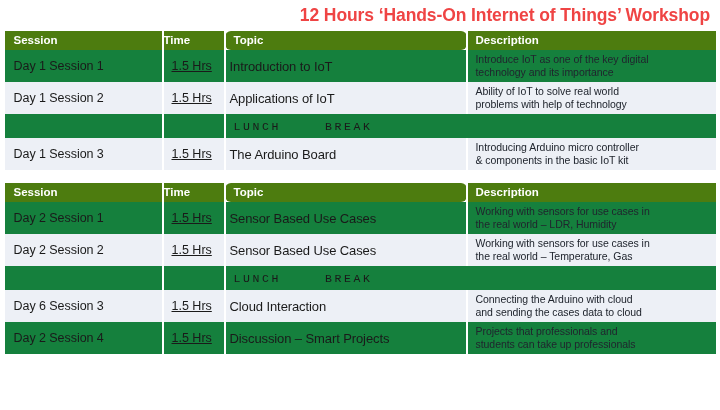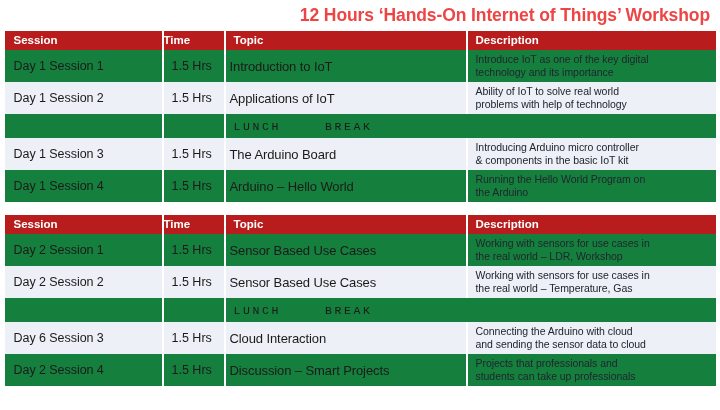--- a/index.html
+++ b/index.html
@@ -54,32 +54,32 @@
     border-right: 2px solid #ffffff;
     border-top: 0;
     border-bottom: 0;
   }
   .schedule-table th:first-child,
   .schedule-table td:first-child { border-left: 0; }
   .schedule-table th:last-child,
   .schedule-table td:last-child { border-right: 0; }
 
   thead th {
-    background: #b91c1c;
+    background: #4d7c0f;
     color: #ffffff;
     font-weight: bold;
     font-size: 11.5px;
     text-align: left;
     height: 19px;
     line-height: 19px;
   }
 
   .c-session { width: 148px; }
   .c-time    { width: 60px;  }
-  .c-topic   { width: 232px; }
+  .c-topic   { width: 232px; border-radius: 6px; }
   .c-desc    { width: 240px; }
 
   thead th.c-session { padding-left: 9px; }
   thead th.c-time    { }
   thead th.c-topic   { padding-left: 8px; }
   thead th.c-desc    { padding-left: 8px; }
 
   tbody tr.band-dark td { background: #15803d; }
   tbody tr.band-light td { background: #edf0f6; }
 
@@ -91,20 +91,21 @@
     color: #1a1a1a;
     padding-left: 9px;
     letter-spacing: -0.05px;
     white-space: nowrap;
   }
   td.time-cell {
     font-size: 12.5px;
     color: #1a1a1a;
     padding-left: 8px;
     white-space: nowrap;
+    text-decoration: underline;
   }
   td.topic-cell {
     font-size: 13px;
     color: #1a1a1a;
     padding-left: 4px;
     letter-spacing: -0.1px;
     white-space: nowrap;
   }
   td.desc-cell {
     font-size: 10.5px;
@@ -169,49 +170,40 @@
       </tr>
       <tr class="band-light">
         <td class="session-cell">Day 1 Session 3</td>
         <td class="time-cell">1.5 Hrs</td>
         <td class="topic-cell">The Arduino Board</td>
         <td class="desc-cell">
           <span class="line">Introducing Arduino micro controller</span>
           <span class="line">&amp; components in the basic IoT kit</span>
         </td>
       </tr>
-      <tr class="band-dark">
-        <td class="session-cell">Day 1 Session 4</td>
-        <td class="time-cell">1.5 Hrs</td>
-        <td class="topic-cell">Arduino – Hello World</td>
-        <td class="desc-cell">
-          <span class="line">Running the Hello World Program on</span>
-          <span class="line">the Arduino</span>
-        </td>
-      </tr>
     </tbody>
   </table>
 
   <table class="schedule-table second">
     <thead>
       <tr>
         <th class="c-session">Session</th>
         <th class="c-time">Time</th>
         <th class="c-topic">Topic</th>
         <th class="c-desc">Description</th>
       </tr>
     </thead>
     <tbody>
       <tr class="band-dark">
         <td class="session-cell">Day 2 Session 1</td>
         <td class="time-cell">1.5 Hrs</td>
         <td class="topic-cell">Sensor Based Use Cases</td>
         <td class="desc-cell">
           <span class="line">Working with sensors for use cases in</span>
-          <span class="line">the real world – LDR,  Workshop</span>
+          <span class="line">the real world – LDR,  Humidity</span>
         </td>
       </tr>
       <tr class="band-light">
         <td class="session-cell">Day 2 Session 2</td>
         <td class="time-cell">1.5 Hrs</td>
         <td class="topic-cell">Sensor Based Use Cases</td>
         <td class="desc-cell">
           <span class="line">Working with sensors for use cases in</span>
           <span class="line">the real world – Temperature, Gas</span>
         </td>
@@ -220,21 +212,21 @@
         <td class="session-cell"></td>
         <td class="time-cell"></td>
         <td class="lunch-cell" colspan="2"><span>LUNCH</span><span class="lunch-gap"></span><span>BREAK</span></td>
       </tr>
       <tr class="band-light">
         <td class="session-cell">Day 6 Session 3</td>
         <td class="time-cell">1.5 Hrs</td>
         <td class="topic-cell">Cloud Interaction</td>
         <td class="desc-cell">
           <span class="line">Connecting the Arduino with cloud</span>
-          <span class="line">and sending the sensor data to cloud</span>
+          <span class="line">and sending the cases data to cloud</span>
         </td>
       </tr>
       <tr class="band-dark">
         <td class="session-cell">Day 2 Session 4</td>
         <td class="time-cell">1.5 Hrs</td>
         <td class="topic-cell">Discussion – Smart Projects</td>
         <td class="desc-cell">
           <span class="line">Projects that professionals and</span>
           <span class="line">students can take up professionals</span>
         </td>

